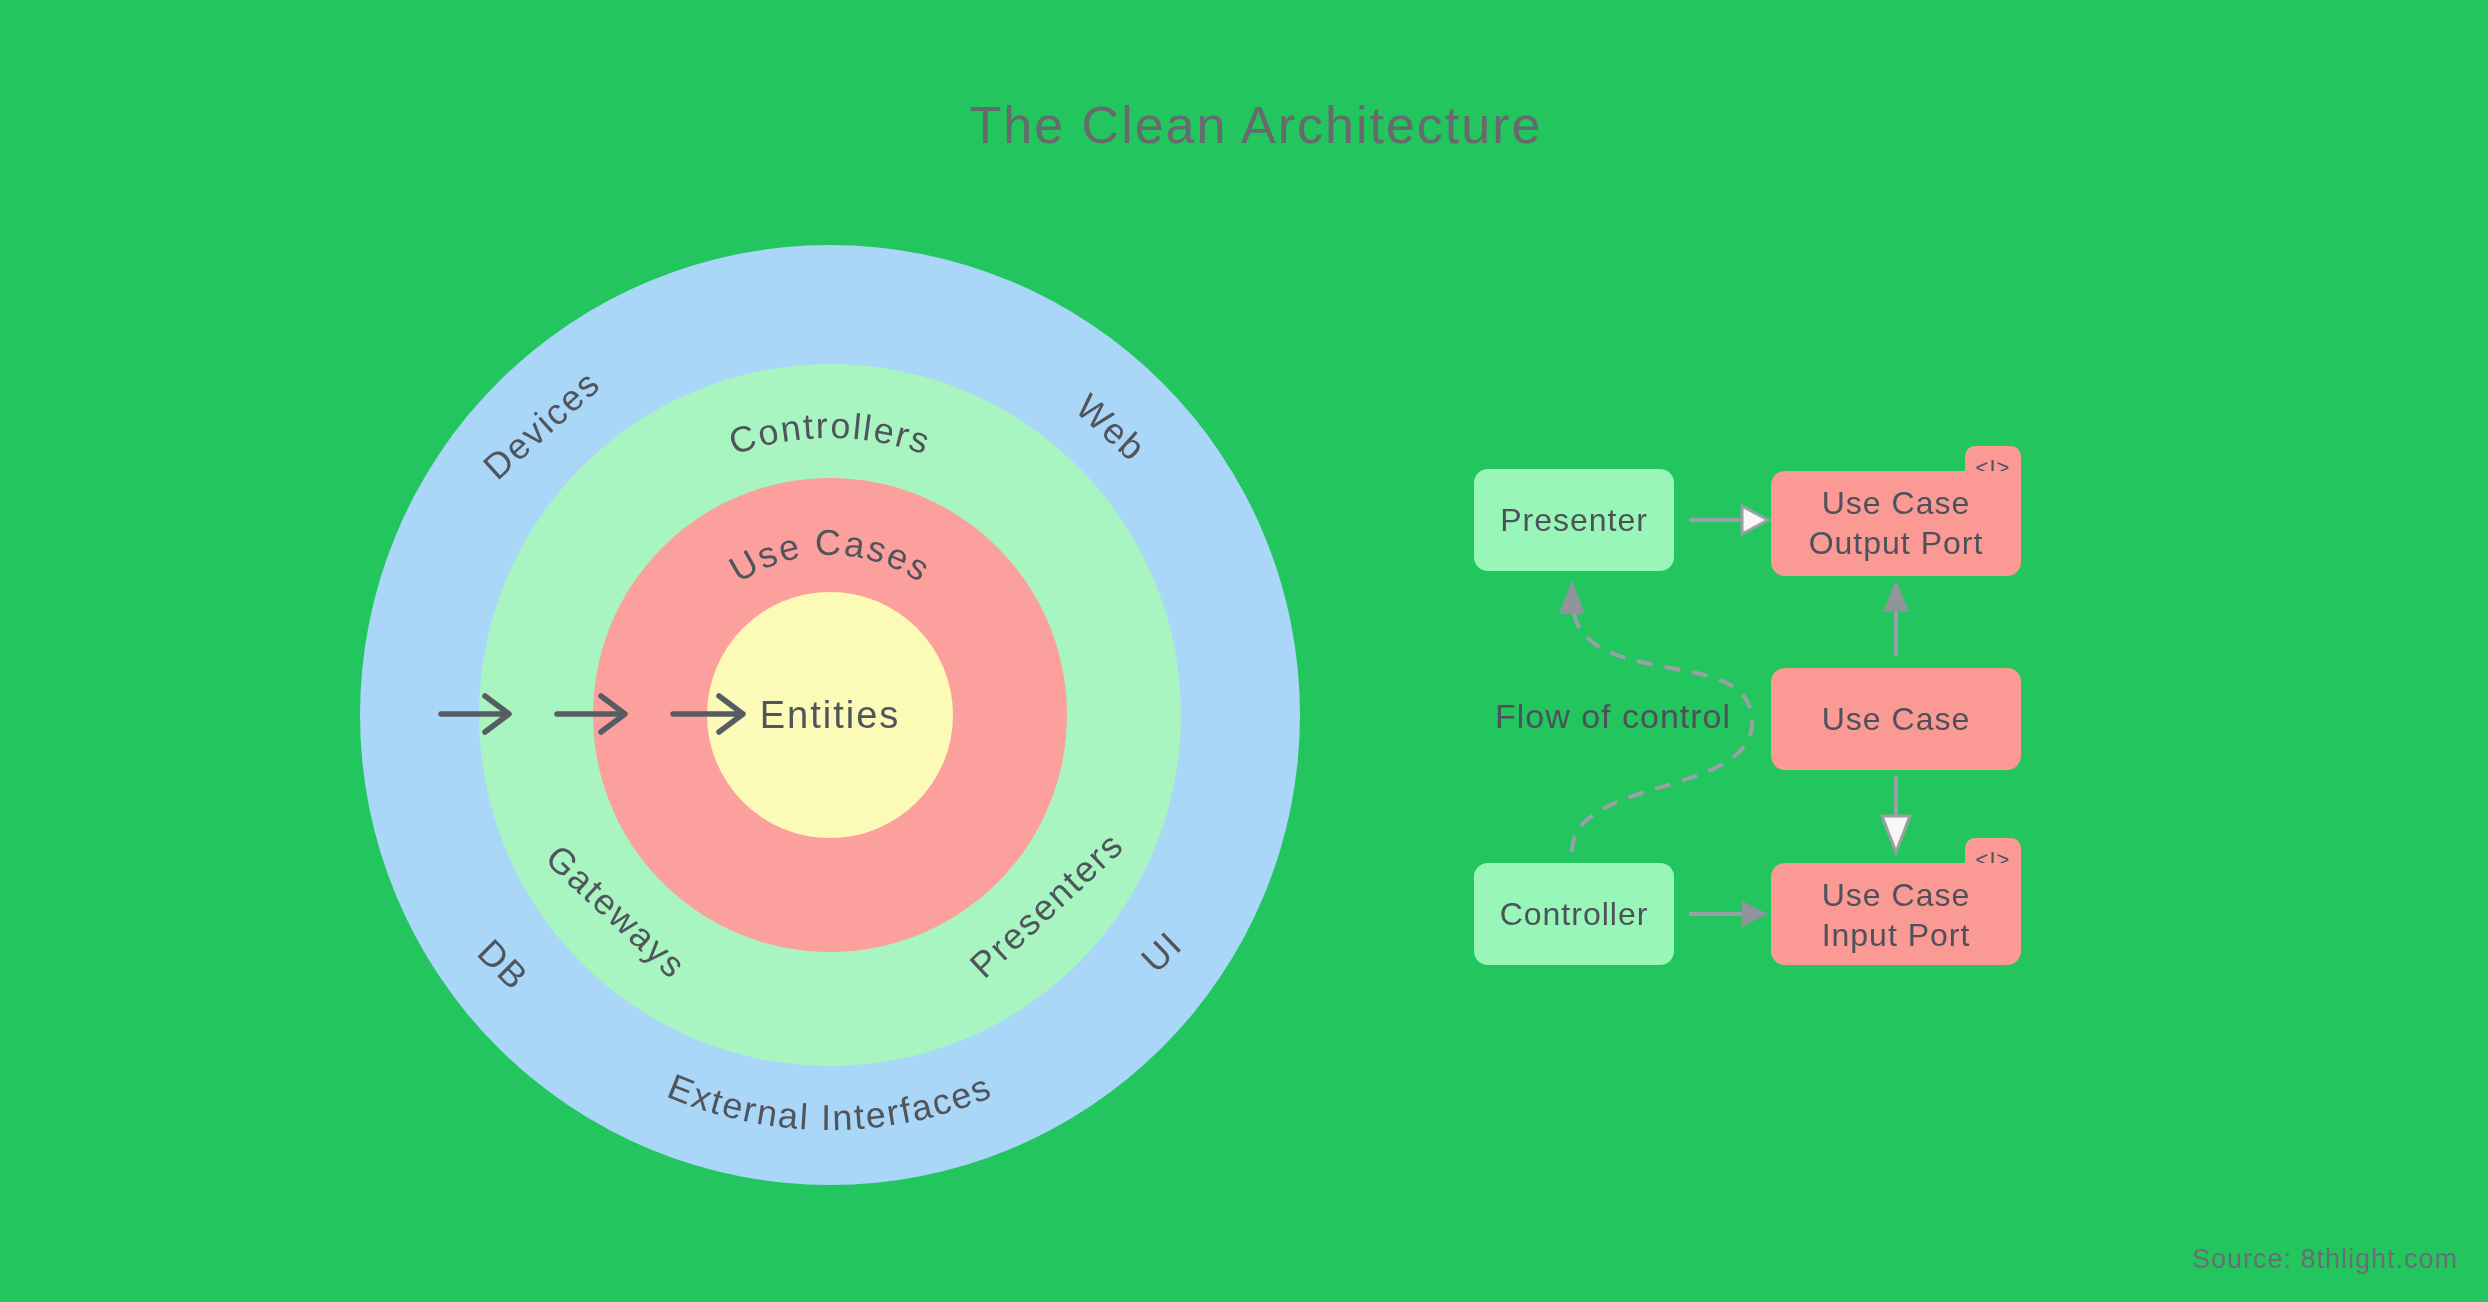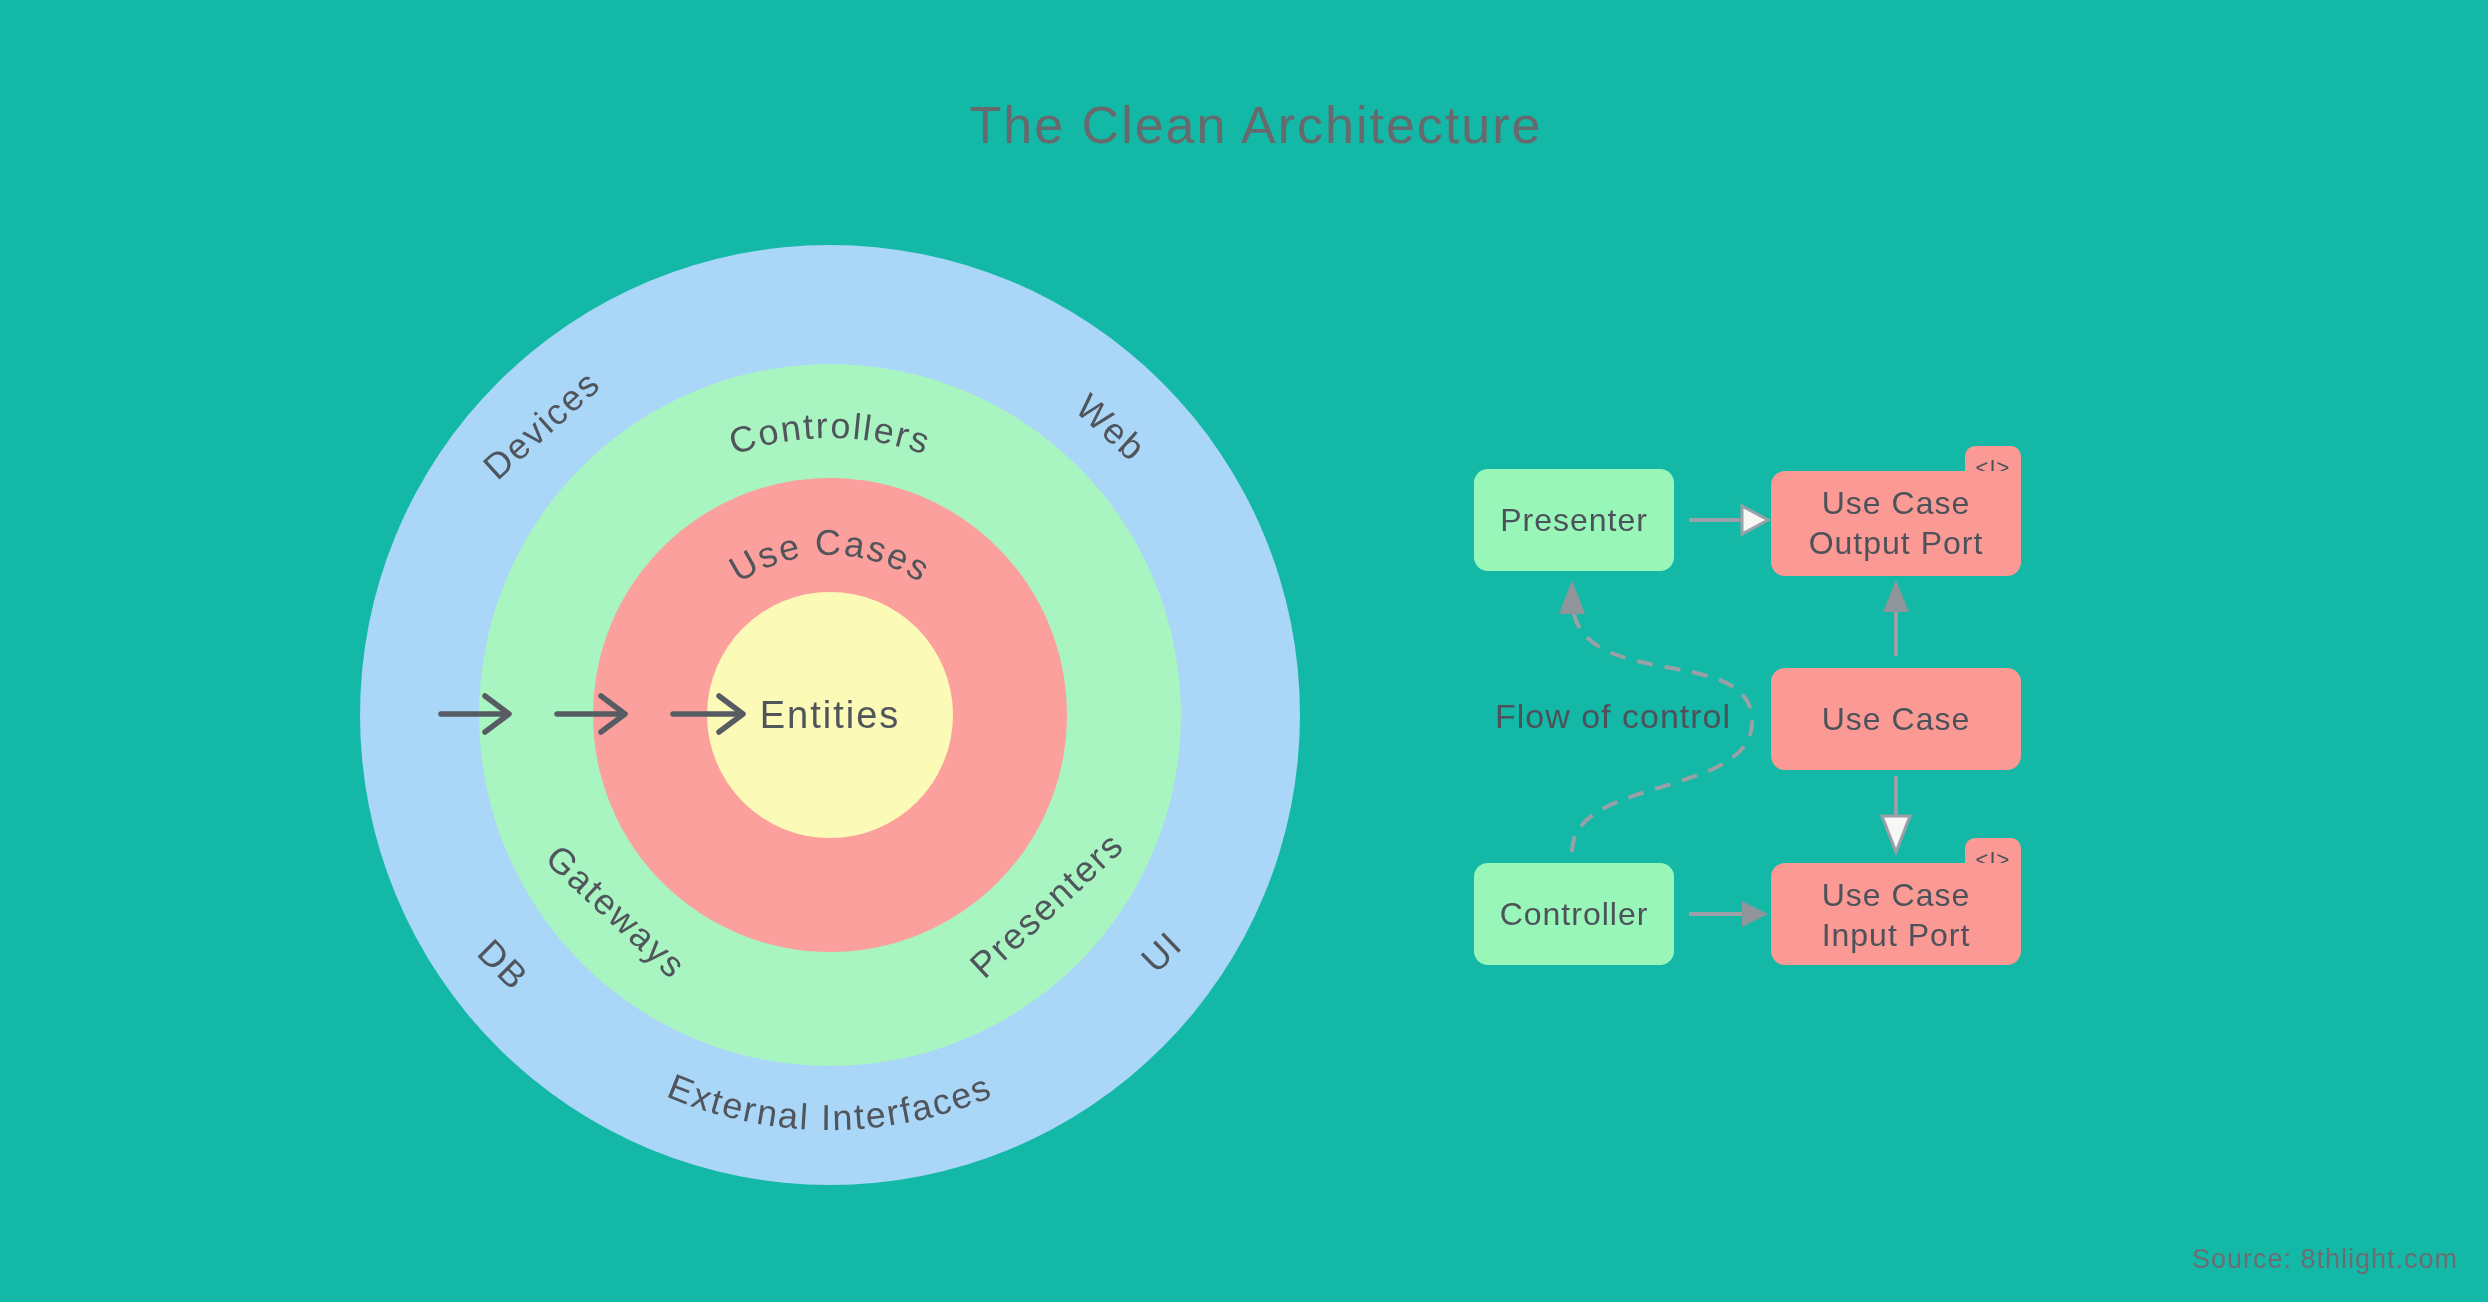--- a/index.html
+++ b/index.html
@@ -5,21 +5,21 @@
   html, body {
     margin: 0;
     padding: 0;
     background: #f7f7f6;
     font-family: "Liberation Sans", sans-serif;
   }
   .canvas {
     position: relative;
     width: 2488px;
     height: 1302px;
-    background: #14b8a6;
+    background: #22c55e;
     overflow: hidden;
   }
   svg { display: block; }
   text {
     font-family: "Liberation Sans", sans-serif;
     fill: #4d525a;
   }
   .title-text {
     font-size: 52px;
     letter-spacing: 2px;

